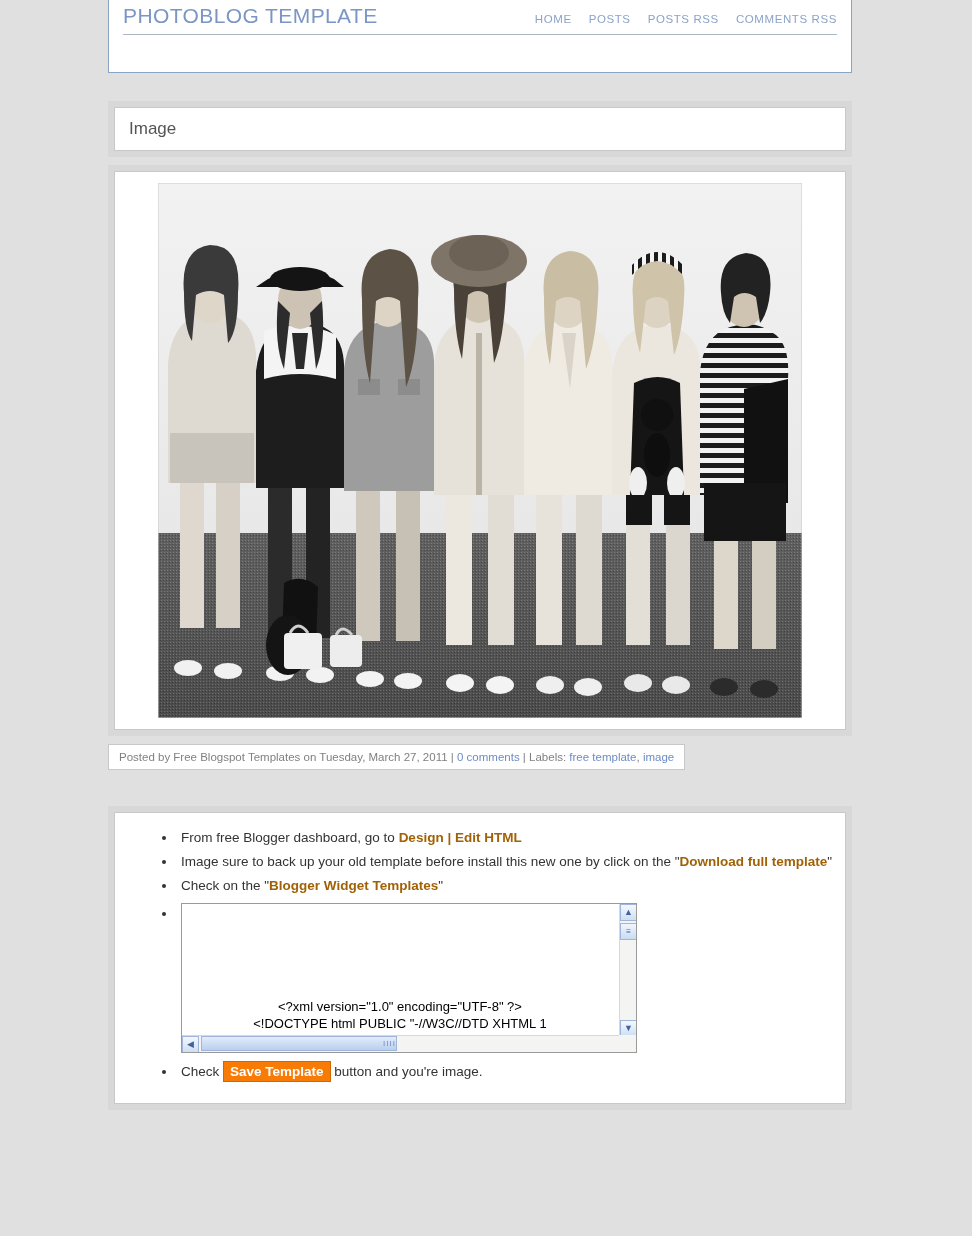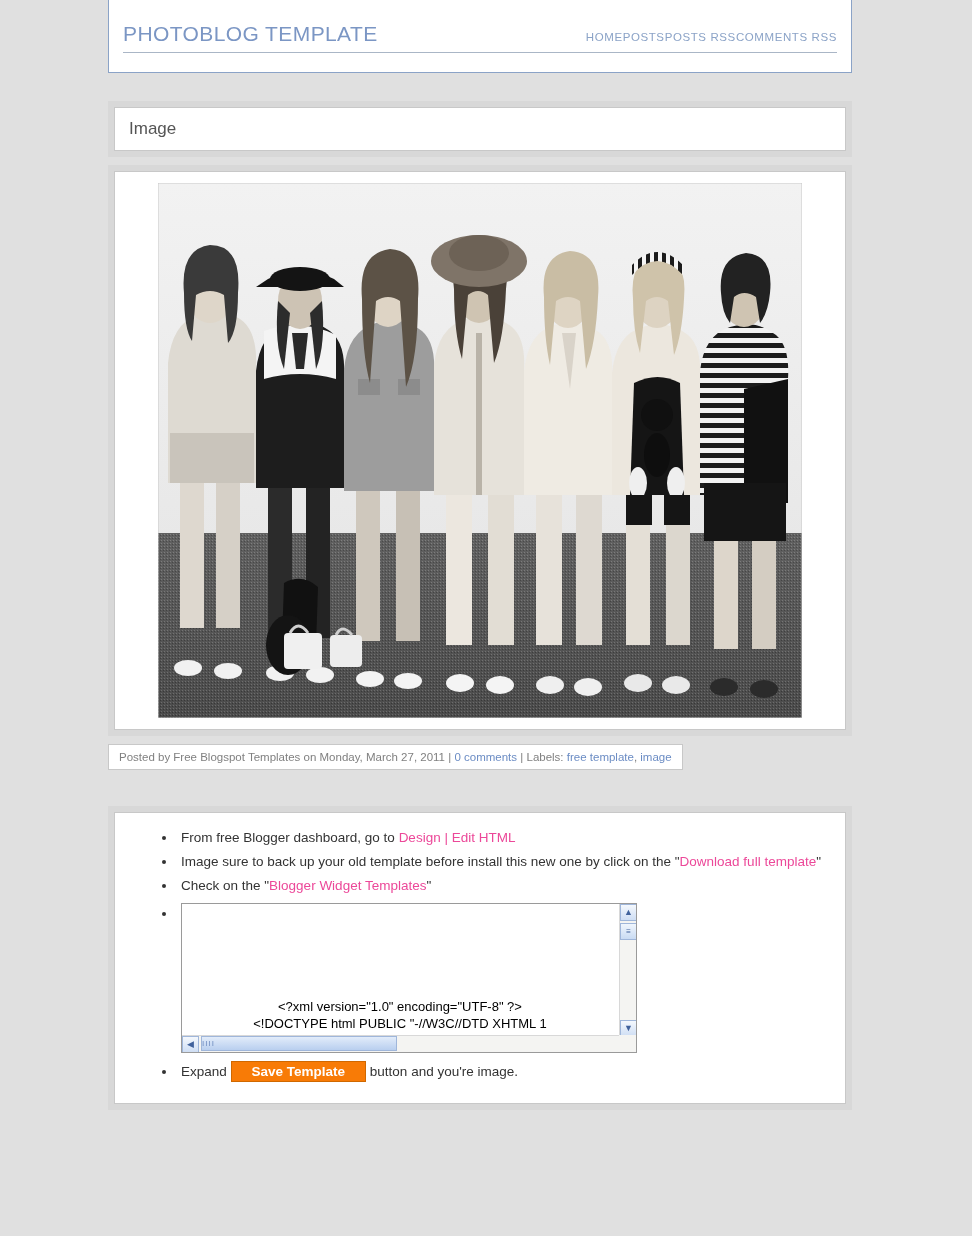--- a/index.html
+++ b/index.html
@@ -20,32 +20,32 @@
     border: 1px solid #8ba3c7;
     border-top: none;
     height: 73px;
     padding: 0 14px;
     position: relative;
   }
   .header-top {
     display: flex;
     align-items: baseline;
     justify-content: space-between;
-    padding-top: 22px;
+    padding-top: 4px;
     border-bottom: 1px solid #aab6c6;
     padding-bottom: 6px;
   }
   .blog-title {
     font-size: 21px;
     letter-spacing: 0.4px;
     color: #7b96c4;
     font-weight: normal;
     margin: 0;
   }
-  .nav { display: flex; }
+  .nav { display: flex; gap: 17px; }
   .nav a {
     font-size: 11.5px;
     color: #8ba3c7;
     text-decoration: none;
     letter-spacing: 0.6px;
   }
 
   
   .frame {
     width: 744px;
@@ -109,21 +109,21 @@
     list-style: disc;
     color: #333333;
   }
   ul.steps li {
     font-size: 13.5px;
     color: #333333;
     line-height: 22px;
     margin-bottom: 2px;
     padding-left: 4px;
   }
-  ul.steps li b { font-weight: normal; color: #ec4899; }
+  ul.steps li b { font-weight: bold; color: #a16207; }
 
   
   .code-box {
     margin: 6px 0 8px 0;
     width: 456px;
     height: 150px;
     border: 1px solid #9a9a9a;
     background: #ffffff;
     position: relative;
     overflow: hidden;
@@ -177,35 +177,35 @@
     border-top: 1px solid #d8d8d8;
   }
   .hsb .sb-left { position: absolute; left: 0; top: 0; }
   .hsb .sb-right { position: absolute; right: 0; top: 0; }
   .hthumb {
     position: absolute;
     left: 19px; top: 0;
     width: 196px; height: 15px;
     background: linear-gradient(#e2ecfa, #b9cfef);
     border: 1px solid #9fb6da;
-    display: flex; align-items: center; justify-content: flex-start;
+    display: flex; align-items: center; justify-content: flex-end;
     letter-spacing: 1px;
     font-size: 8px; color: #6f8cc0;
   }
   .corner {
     position: absolute; right: 0; bottom: 0;
     width: 17px; height: 17px; background: #f4f4f2;
   }
 
   .save-tpl {
     background: #f87b06;
     color: #ffffff;
     font-weight: bold;
     font-size: 13.5px;
-    padding: 2px 20px;
+    padding: 2px 6px;
     border: 1px solid #d06800;
   }
 </style>
 </head>
 <body>
 
 <div class="page">
 
   
   <div class="header-wrap">
@@ -367,21 +367,21 @@
         </svg>
       </div>
     </div>
   </div>
 
   <div class="spacer-8"></div>
 
   
   <div class="post-footer">
     <span class="footer-row">
-      <span>Posted by Free Blogspot Templates on Monday, March 27, 2011</span>
+      <span>Posted by Free Blogspot Templates on Tuesday, March 27, 2011</span>
       <span>|</span>
       <a href="#">0 comments</a>
       <span>|</span>
       <span>Labels:</span>
       <a href="#">free template</a><span>,</span>
       <a href="#">image</a>
     </span>
   </div>
 
   <div class="spacer-28"></div>
@@ -429,21 +429,21 @@
               <div class="hthumb">
                 <span>IIII</span>
               </div>
               <div class="sb-btn sb-right">▶</div>
               <div class="corner"></div>
             </div>
           </div>
         </li>
 
         <li>
-          <span>Expand </span><span class="save-tpl">Save Template</span><span> button and you're image.</span>
+          <span>Check </span><span class="save-tpl">Save Template</span><span> button and you're image.</span>
         </li>
 
       </ul>
     </div>
   </div>
 
   <div class="spacer-8"></div>
 
   
 

